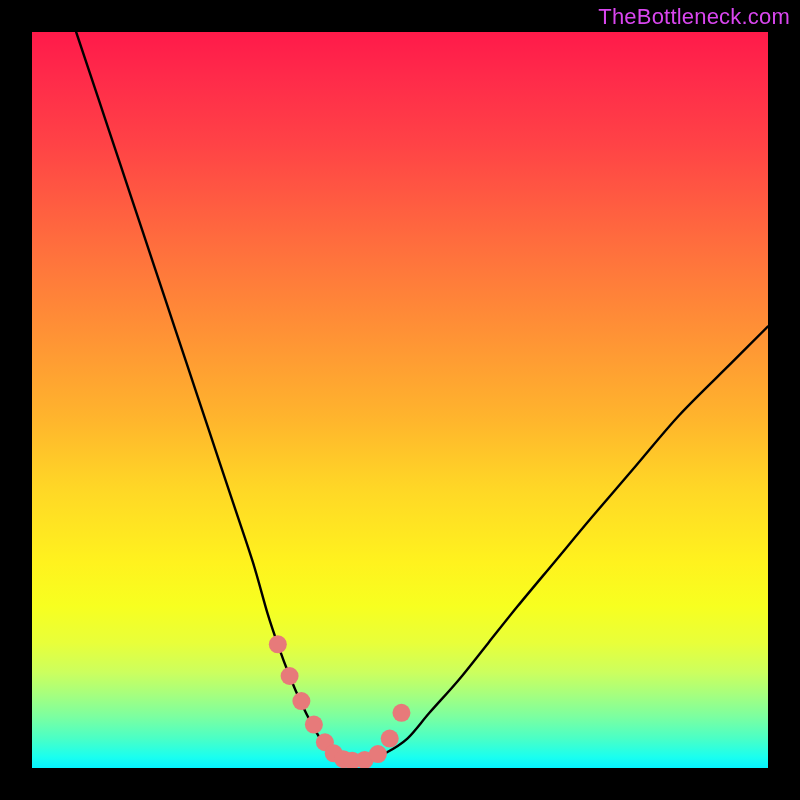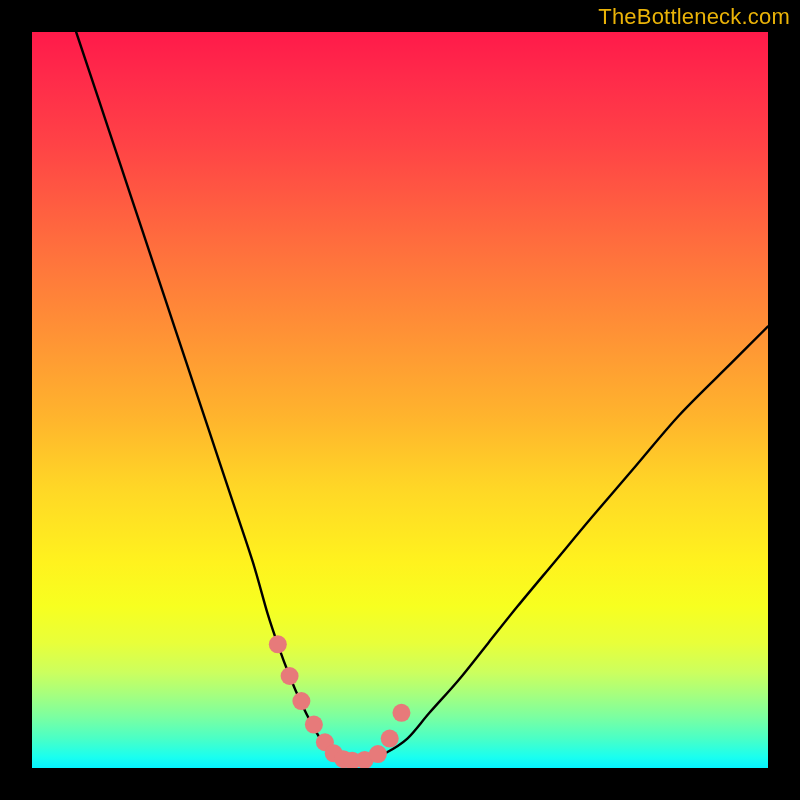--- a/index.html
+++ b/index.html
@@ -14,21 +14,21 @@
   .frame {
     position: relative;
     width: 800px;
     height: 800px;
     background: #000;
   }
   .watermark {
     position: absolute;
     top: 4px;
     right: 10px;
-    color: #eab308;
+    color: #d946ef;
     font-size: 22px;
     font-weight: 500;
     letter-spacing: 0.2px;
     z-index: 10;
   }
   .plot-area {
     position: absolute;
     left: 32px;
     top: 32px;
     width: 736px;

